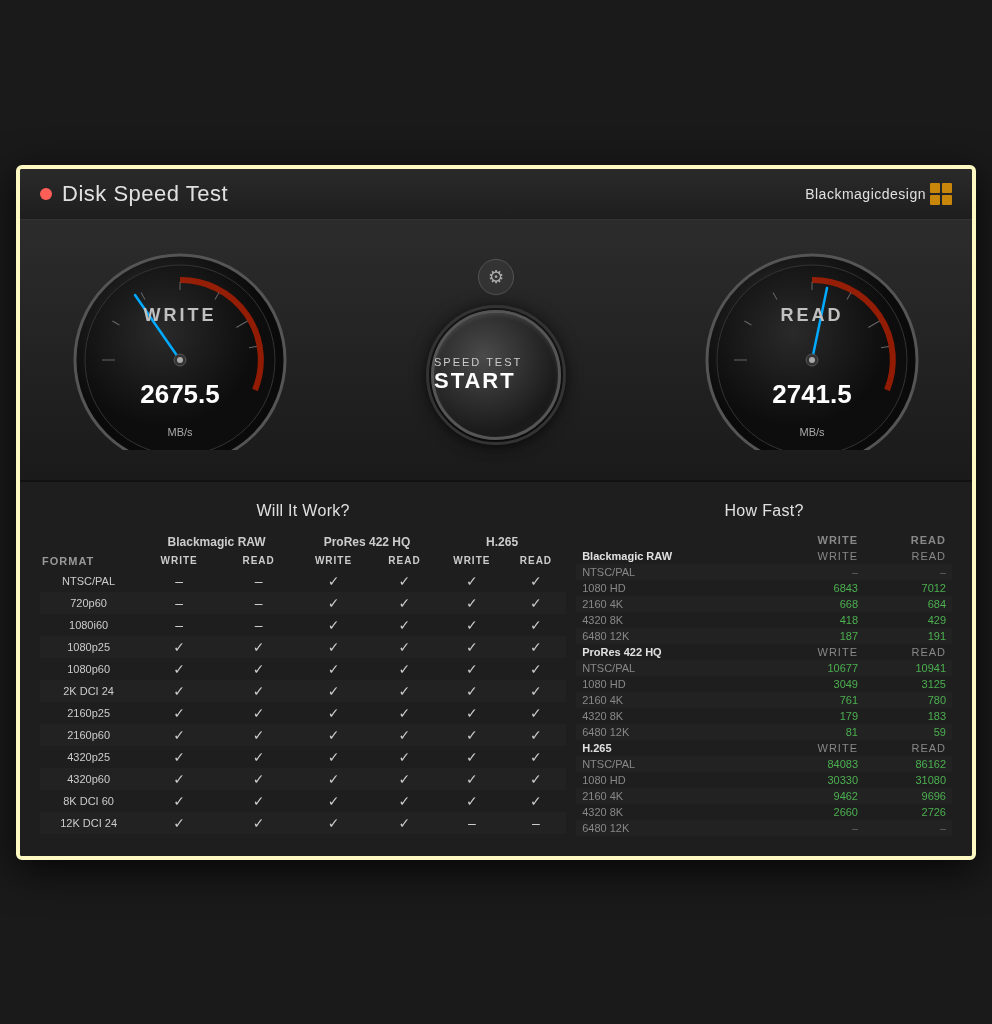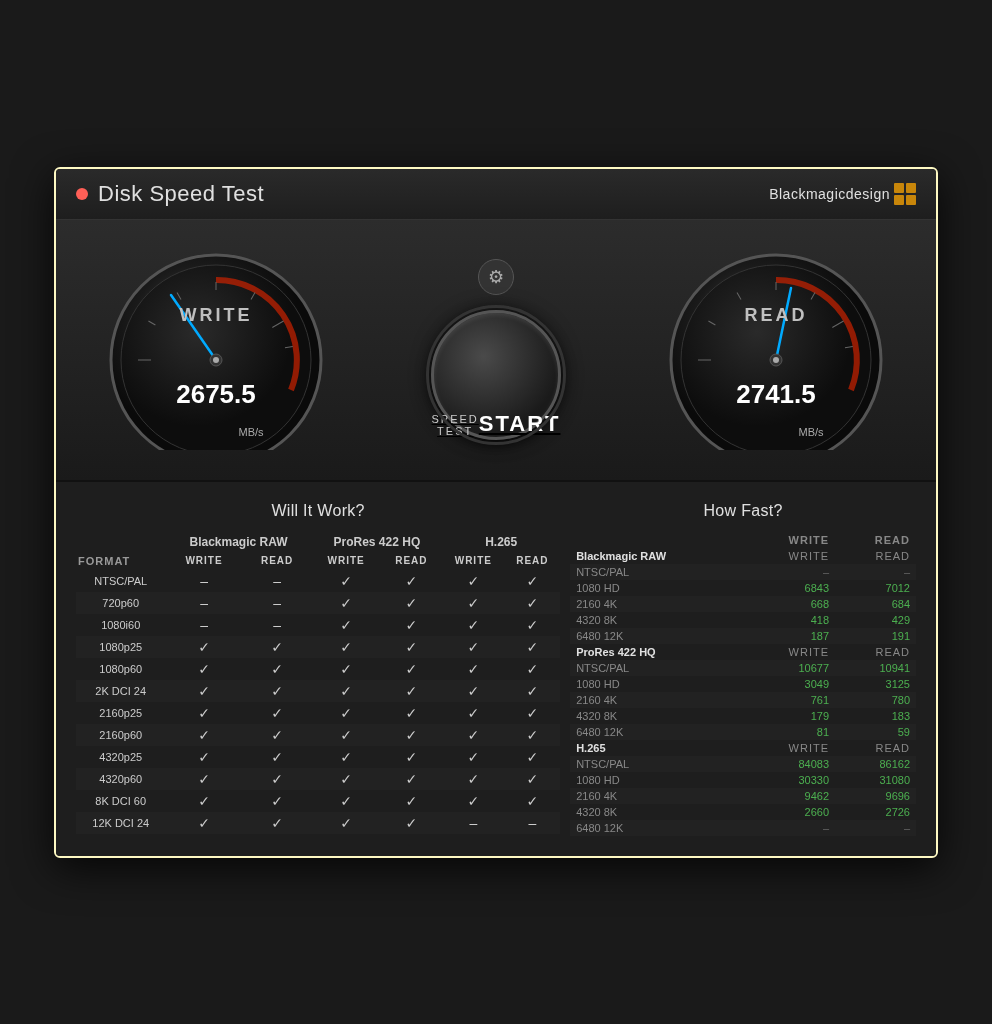--- a/index.html
+++ b/index.html
@@ -5,23 +5,23 @@
     * { box-sizing: border-box; margin: 0; padding: 0; }
     body {
       background: #1a1a1a;
       display: flex;
       justify-content: center;
       align-items: center;
       min-height: 100vh;
       font-family: 'Arial', sans-serif;
     }
     .app-window {
-      width: 884px;
+      width: 960px;
       background: #1e1e1e;
-      border: 2px solid #fef9c3;
+      border: 4px solid #fef9c3;
       border-radius: 6px;
       overflow: hidden;
       box-shadow: 0 10px 40px rgba(0,0,0,0.8);
     }
     .title-bar {
       background: linear-gradient(180deg, #2a2a2a 0%, #1e1e1e 100%);
       padding: 12px 20px;
       display: flex;
       align-items: center;
       justify-content: space-between;
@@ -111,21 +111,20 @@
       white-space: nowrap;
     }
     .gauge-unit {
       color: #aaaaaa;
       font-size: 11px;
       text-align: center;
       position: absolute;
       bottom: 12px;
       left: 50%;
       transform: translateX(-50%);
-      margin-left: 35px;
     }
 
     .center-controls {
       display: flex;
       flex-direction: column;
       align-items: center;
       gap: 15px;
     }
     .settings-btn {
       width: 36px; height: 36px;
@@ -139,28 +138,27 @@
       font-size: 18px;
       cursor: pointer;
     }
     .start-button {
       width: 130px; height: 130px;
       border-radius: 50%;
       background: radial-gradient(circle at 40% 35%, #4a4a4a, #1a1a1a 70%);
       border: 3px solid #555;
       box-shadow: 0 0 20px rgba(0,0,0,0.8), inset 0 2px 4px rgba(255,255,255,0.1), 0 4px 15px rgba(0,0,0,0.6);
       display: flex;
-      flex-direction: row;
-      align-items: flex-end;
+      flex-direction: column;
+      align-items: flex-start;
       justify-content: center;
       cursor: pointer;
       position: relative;
       outline: 3px solid #333;
       outline-offset: 2px;
-      text-decoration: underline;
     }
     .start-label-top {
       color: #cccccc;
       font-size: 11px;
       letter-spacing: 2px;
       font-weight: 400;
       text-align: center;
     }
     .start-label-main {
       color: #ffffff;

